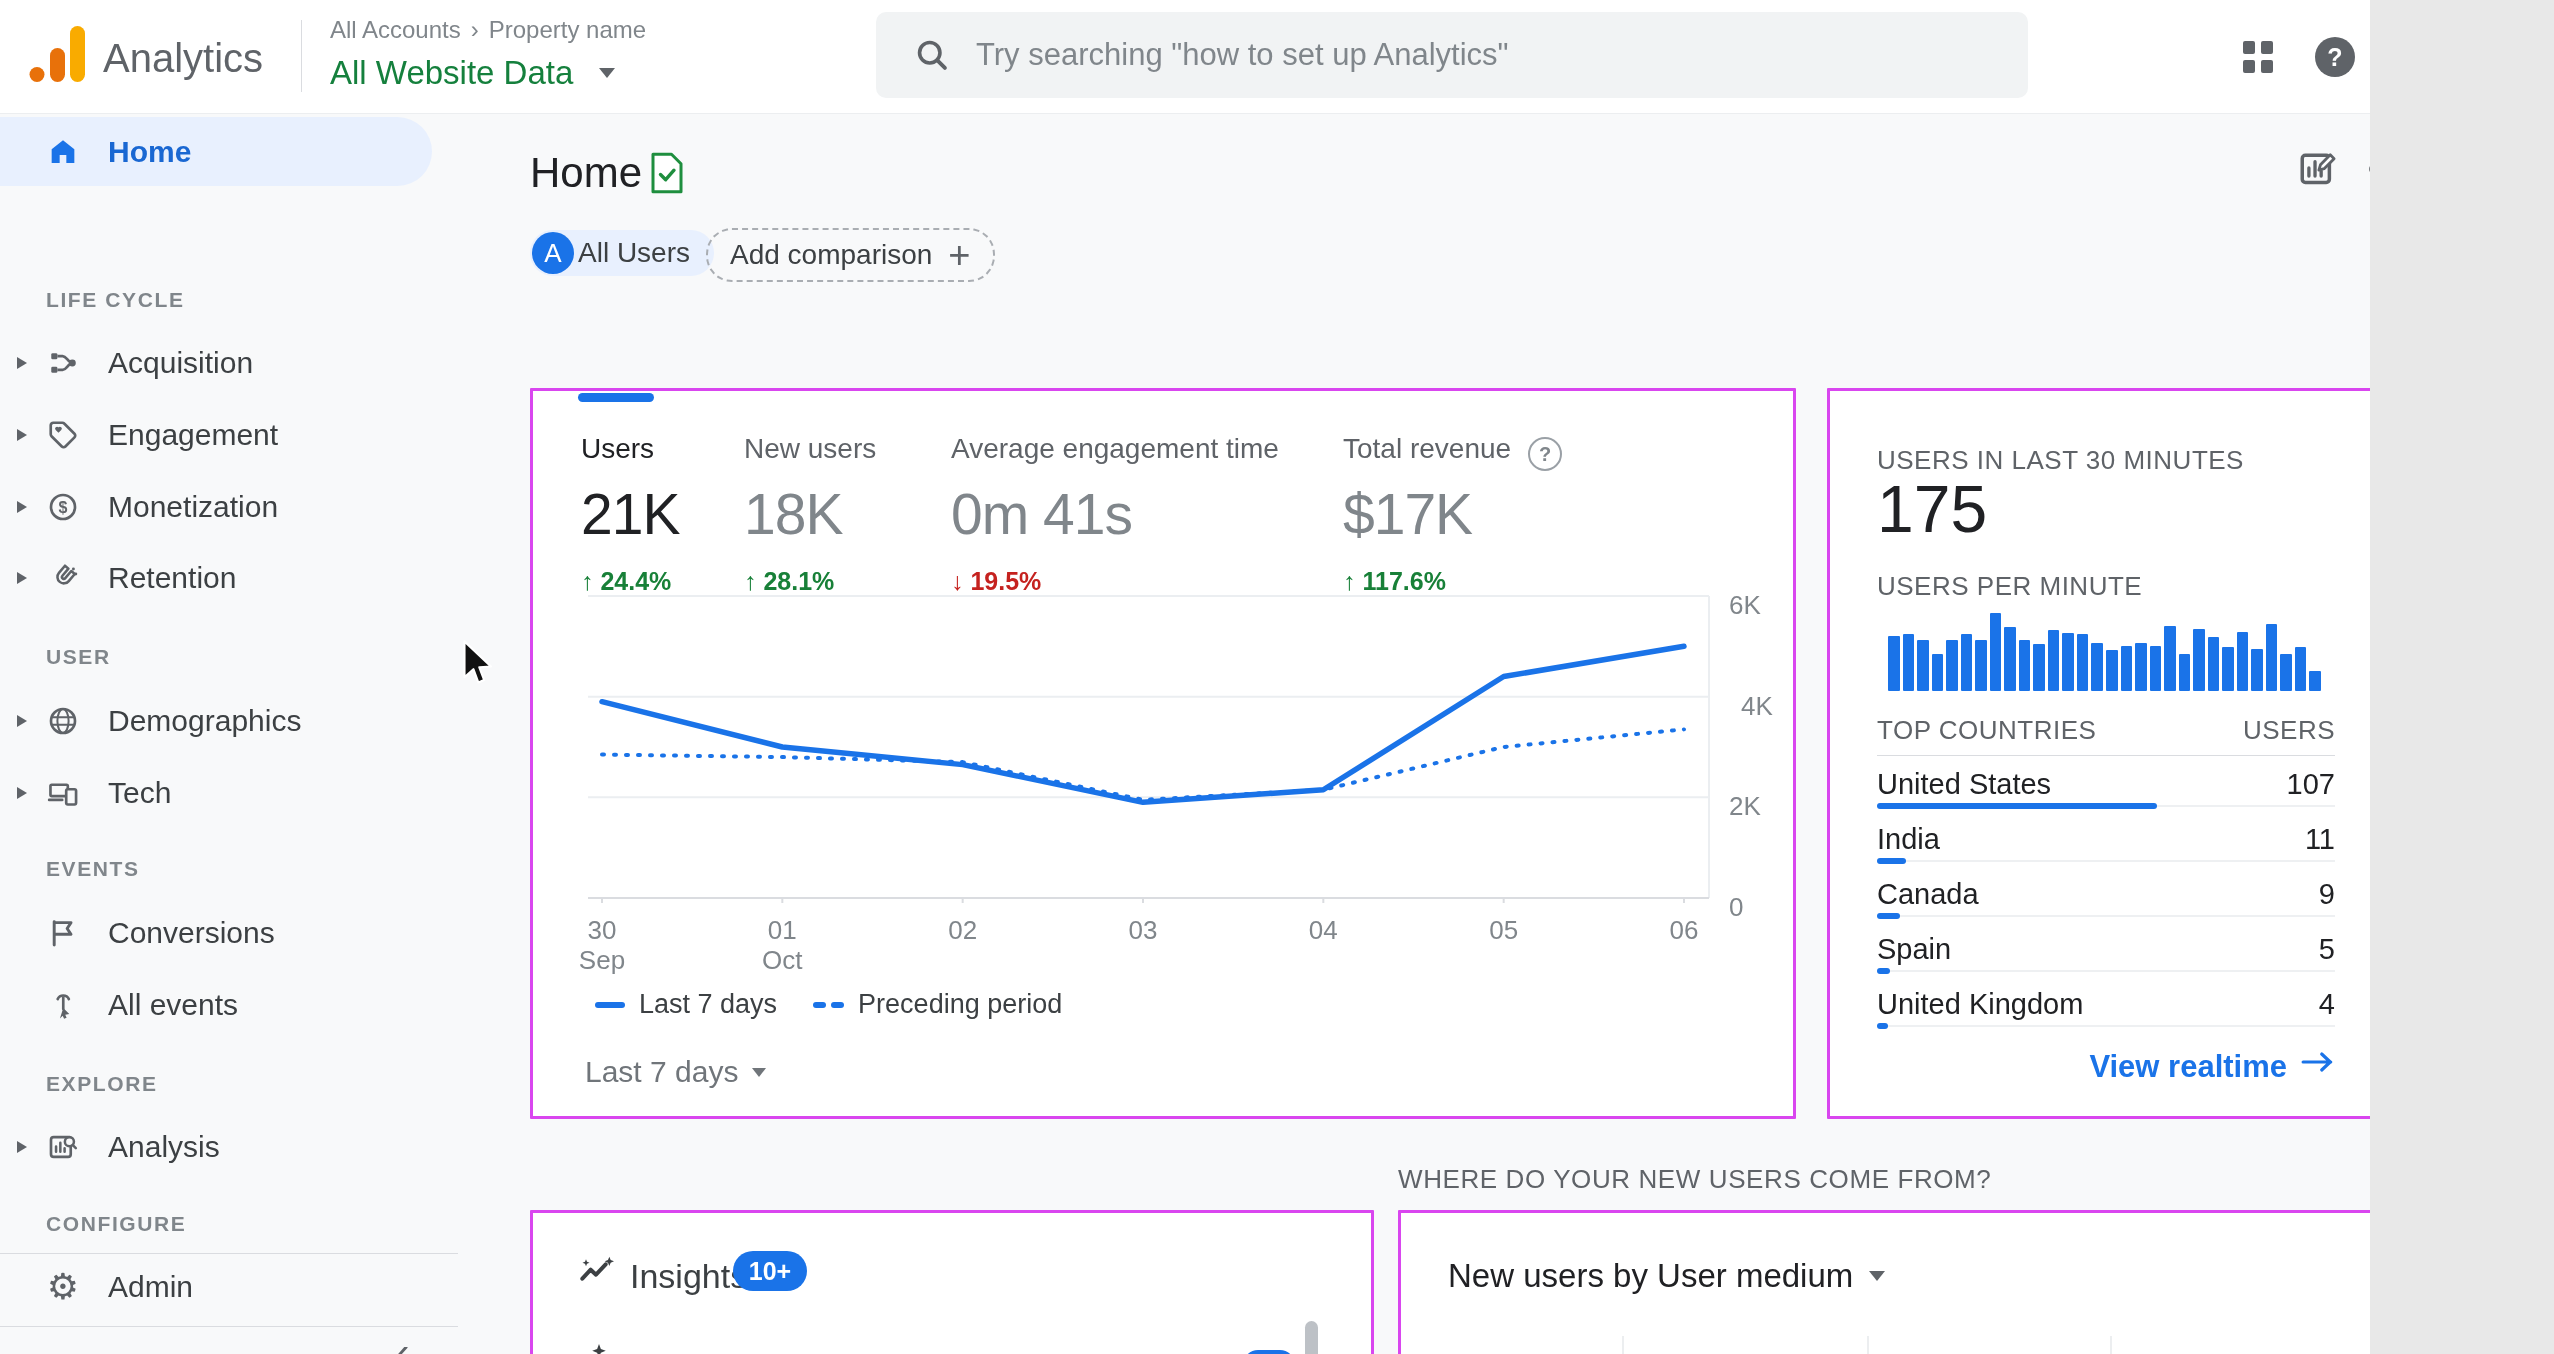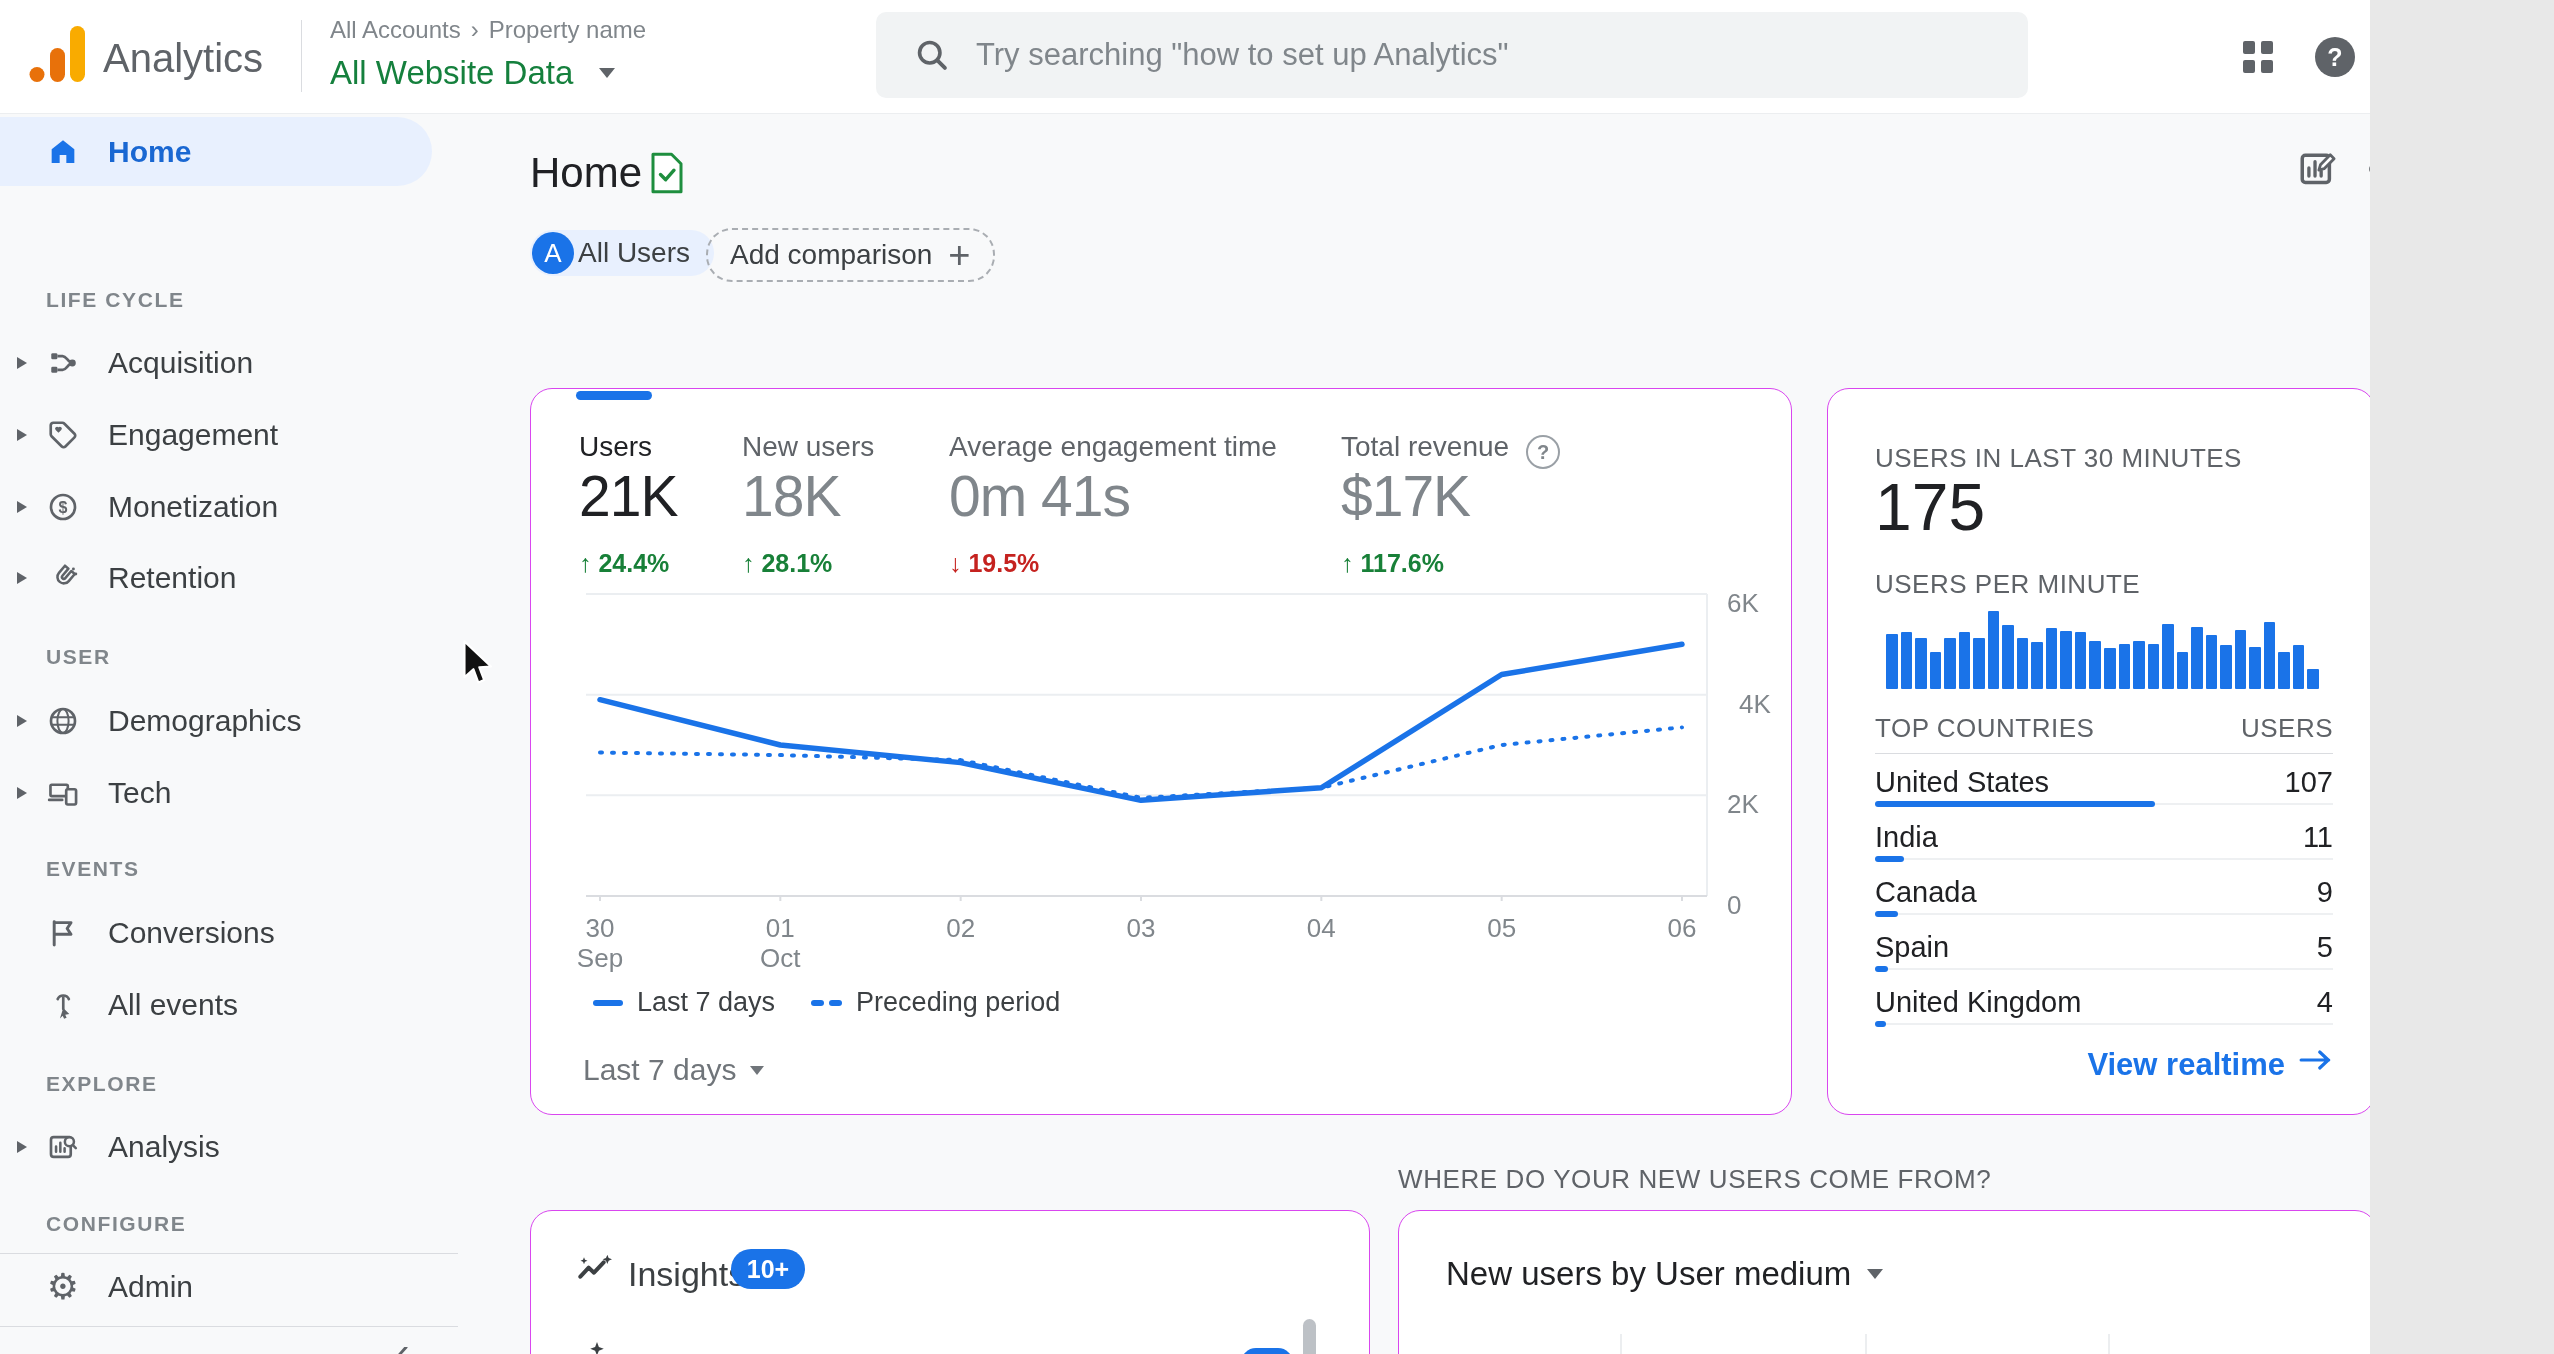--- a/index.html
+++ b/index.html
@@ -32,37 +32,37 @@
   .nav-label{position:absolute;left:108px;top:50%;transform:translateY(-50%);font-size:30px;color:#3c4043;white-space:nowrap}
   .nav-ic{position:absolute;left:46px;top:50%;transform:translateY(-50%);width:34px;height:34px;display:flex;align-items:center;justify-content:center}
   .exp{position:absolute;left:17px;top:50%;transform:translateY(-50%);width:0;height:0;border-left:10px solid #5f6368;border-top:6px solid transparent;border-bottom:6px solid transparent}
   .home-pill{position:absolute;left:0;top:117px;width:432px;height:69px;background:#e8f0fe;border-radius:0 35px 35px 0}
   .home-pill .nav-label{color:#1967d2;font-weight:bold}
   .sec-label{position:absolute;left:46px;height:26px;font-size:21px;font-weight:bold;letter-spacing:1.6px;color:#80868b}
   .side-div{position:absolute;left:0;width:458px;height:1px;background:#dadce0}
   .collapse{position:absolute;left:396px;top:1330px;font-size:40px;color:#5f6368}
 
   
-  .card{position:absolute;background:#fff;border:1px solid #d946ef;border-radius:22px}
+  .card{position:absolute;background:#fff;border:3px solid #d946ef;border-radius:1px}
   .tab-indicator{position:absolute;left:45px;top:2px;width:76px;height:9px;background:#1a73e8;border-radius:5px}
 
   .page-title{position:absolute;left:530px;top:149px;font-size:42px;color:#202124}
   .title-ic{position:absolute;top:147px;width:44px;height:44px;display:flex;align-items:center;justify-content:center;cursor:pointer}
 
   .chip{position:absolute;left:530px;top:230px;height:46px;border-radius:23px;background:#e8f0fe;display:inline-flex;align-items:center;padding-right:24px;cursor:pointer}
   .chip .a{width:42px;height:42px;margin-left:2px;border-radius:50%;background:#1a73e8;color:#fff;font-size:26px;display:flex;align-items:center;justify-content:center}
   .chip .lbl{margin-left:4px;font-size:28px;color:#3c4043}
   .addcmp{position:absolute;left:706px;top:228px;height:50px;border-radius:26px;border:2px dashed #a9adb2;display:inline-flex;align-items:center;padding:0 22px;gap:16px;cursor:pointer}
   .addcmp .lbl{font-size:28px;color:#3c4043}
   .addcmp .plus{font-size:38px;color:#5f6368;line-height:1}
 
   
   .metric{position:absolute;top:42px}
   .metric .ml{font-size:28px;color:#5f6368;white-space:nowrap}
-  .metric .mv{font-size:57px;color:#80868b;margin-top:0;letter-spacing:-1px}
+  .metric .mv{font-size:57px;color:#80868b;margin-top:16px;letter-spacing:-1px}
   .metric.first .ml,.metric.first .mv{color:#202124}
   .delta{margin-top:20px;font-size:25px;font-weight:bold}
   .delta.up{color:#188038}
   .delta.down{color:#c5221f}
   .help-badge{position:absolute;left:995px;top:46px;width:30px;height:30px;border-radius:50%;border:2px solid #9aa0a6;color:#80868b;font-size:20px;font-weight:bold;display:flex;align-items:center;justify-content:center}
 
   .ylab{position:absolute;left:1196px;width:60px;font-size:26px;color:#80868b}
   .xlab{position:absolute;width:80px;text-align:center;font-size:26px;color:#80868b;line-height:30px}
   .legend{position:absolute;left:62px;top:598px;gap:14px}
   .legend .sw{width:30px;height:6px;background:#1a73e8;border-radius:3px}

